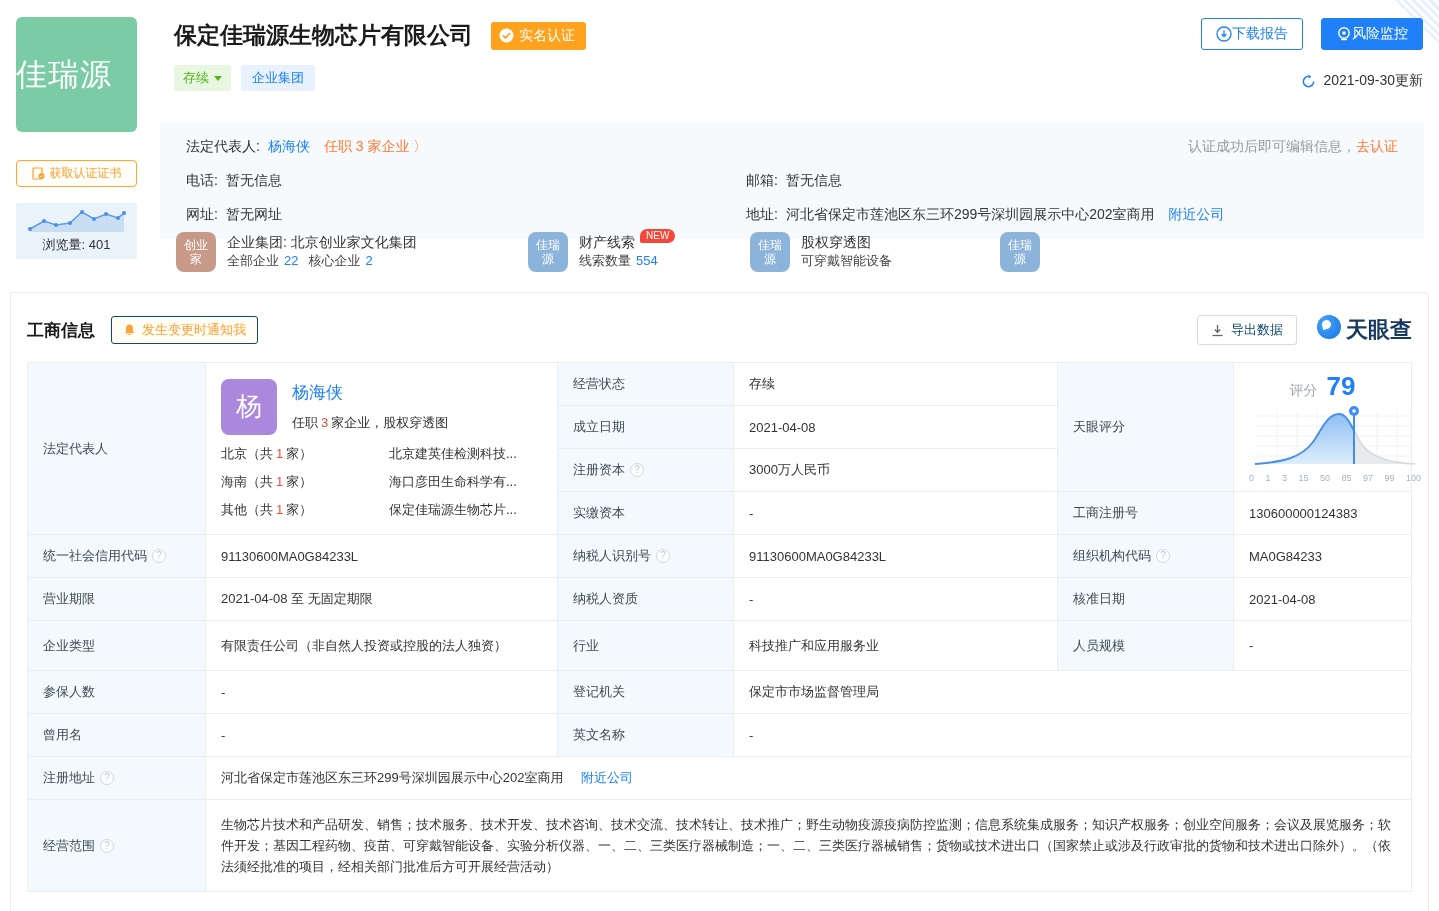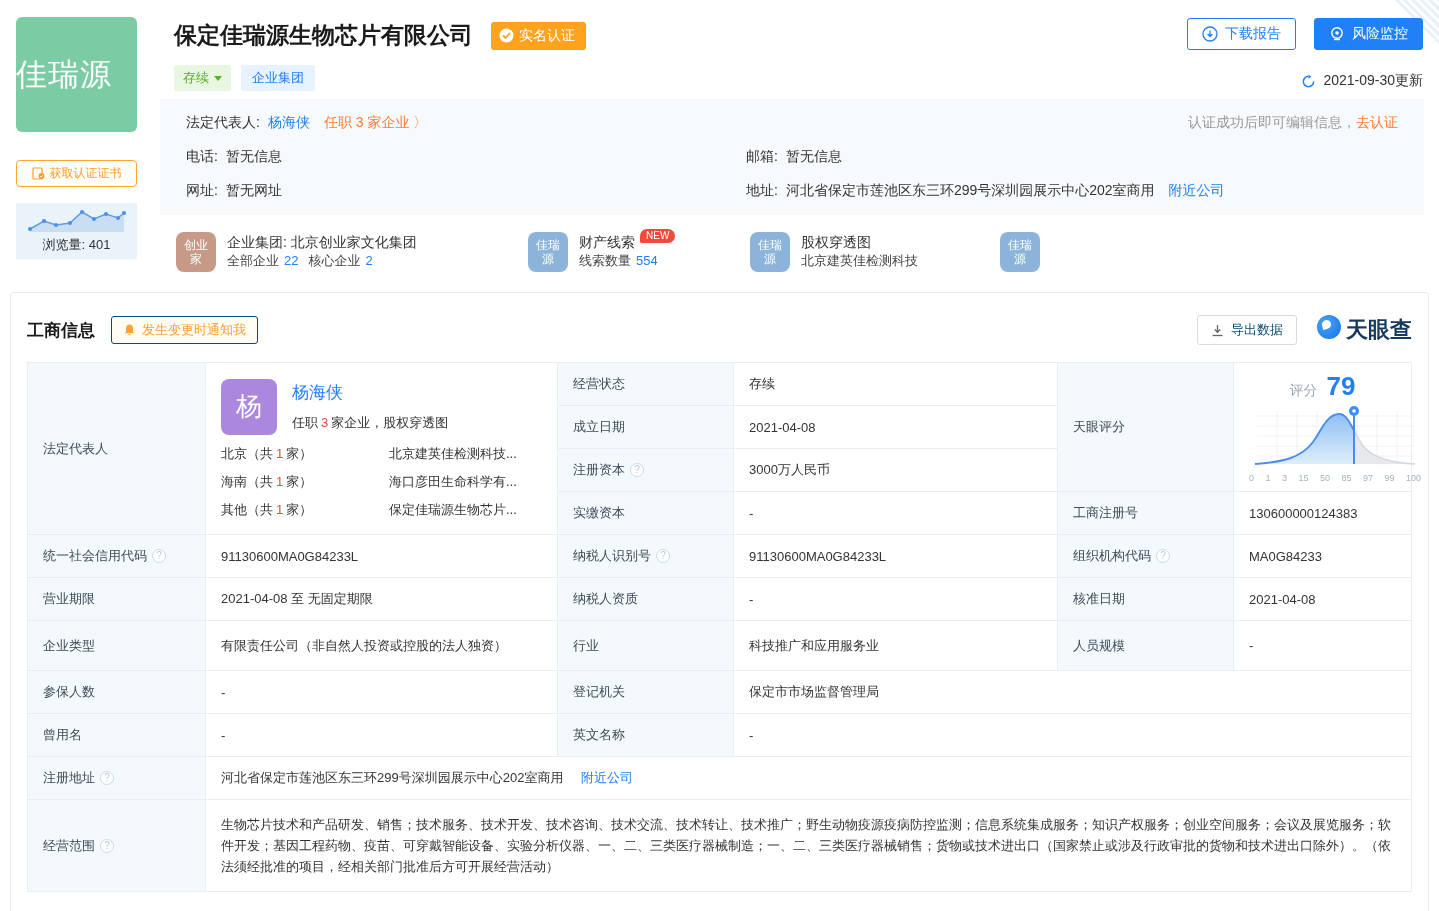--- a/index.html
+++ b/index.html
@@ -24,28 +24,28 @@
   .verified { margin-left:18px; background:#ffa31f; color:#fff; font-size:14px;
     padding:5px 11px 5px 8px; border-radius:3px; display:flex; align-items:center; gap:5px; cursor:pointer; }
   .tag-row { margin-top:14px; display:flex; gap:10px; align-items:center; }
   .tag-green { background:#e9f7e2; color:#52b41f; font-size:13px; padding:4px 9px; border-radius:3px;
     display:flex; align-items:center; gap:5px; cursor:pointer; }
   .caret-down { width:0; height:0; border-left:4px solid transparent; border-right:4px solid transparent;
     border-top:5px solid #52b41f; }
   .tag-blue { background:#e7f2fe; color:#2080f7; font-size:13px; padding:4px 11px; border-radius:3px; cursor:pointer; }
 
   .top-buttons { position:absolute; right:16px; top:18px; display:flex; gap:18px; }
-  .btn { border-radius:3px; padding:6px 14px; font-size:14px; display:flex; gap:7px; align-items:center; cursor:pointer; }
+  .btn { border-radius:3px; padding:6px 14px; font-size:14px; display:flex; align-items:center; cursor:pointer; }
   .btn-outline { border:1px solid #2080f7; color:#2080f7; background:#fff; }
   .btn-solid { border:1px solid #2080f7; background:#2080f7; color:#fff; }
   .update-row { position:absolute; right:16px; top:72px; font-size:14px; color:#333;
     display:flex; gap:7px; align-items:center; }
 
   
-  .contact-panel { position:absolute; left:160px; top:99px; right:15px; background:#f7fafc;
+  .contact-panel { position:absolute; left:160px; top:123px; right:15px; background:#f7fafc;
     padding:13px 26px 1px 26px; }
   .c-row { display:flex; font-size:14px; color:#333; line-height:20px; margin-bottom:14px; }
   .c-col1 { width:560px; display:flex; }
   .c-col2 { display:flex; }
   .lnk-blue { color:#2080f7; cursor:pointer; text-decoration:none; }
   .lnk-orange { color:#ff7a33; cursor:pointer; text-decoration:none; }
   .gap-l { margin-left:14px; }
   .auth-hint { margin-left:auto; color:#999; }
   .lbl-txt { margin-right:8px; }
 
@@ -260,21 +260,21 @@
         </span>
       </span>
     </div>
     <div class="promo-card" style="width:250px">
       <span class="p-icon p-blue">
         <span>佳瑞</span>
         <span>源</span>
       </span>
       <span class="p-lines">
         <span>股权穿透图</span>
-        <span class="p-sub">北京建英佳检测科技</span>
+        <span class="p-sub">可穿戴智能设备</span>
       </span>
     </div>
     <div class="promo-card">
       <span class="p-icon p-blue">
         <span>佳瑞</span>
         <span>源</span>
       </span>
     </div>
   </div>
 

